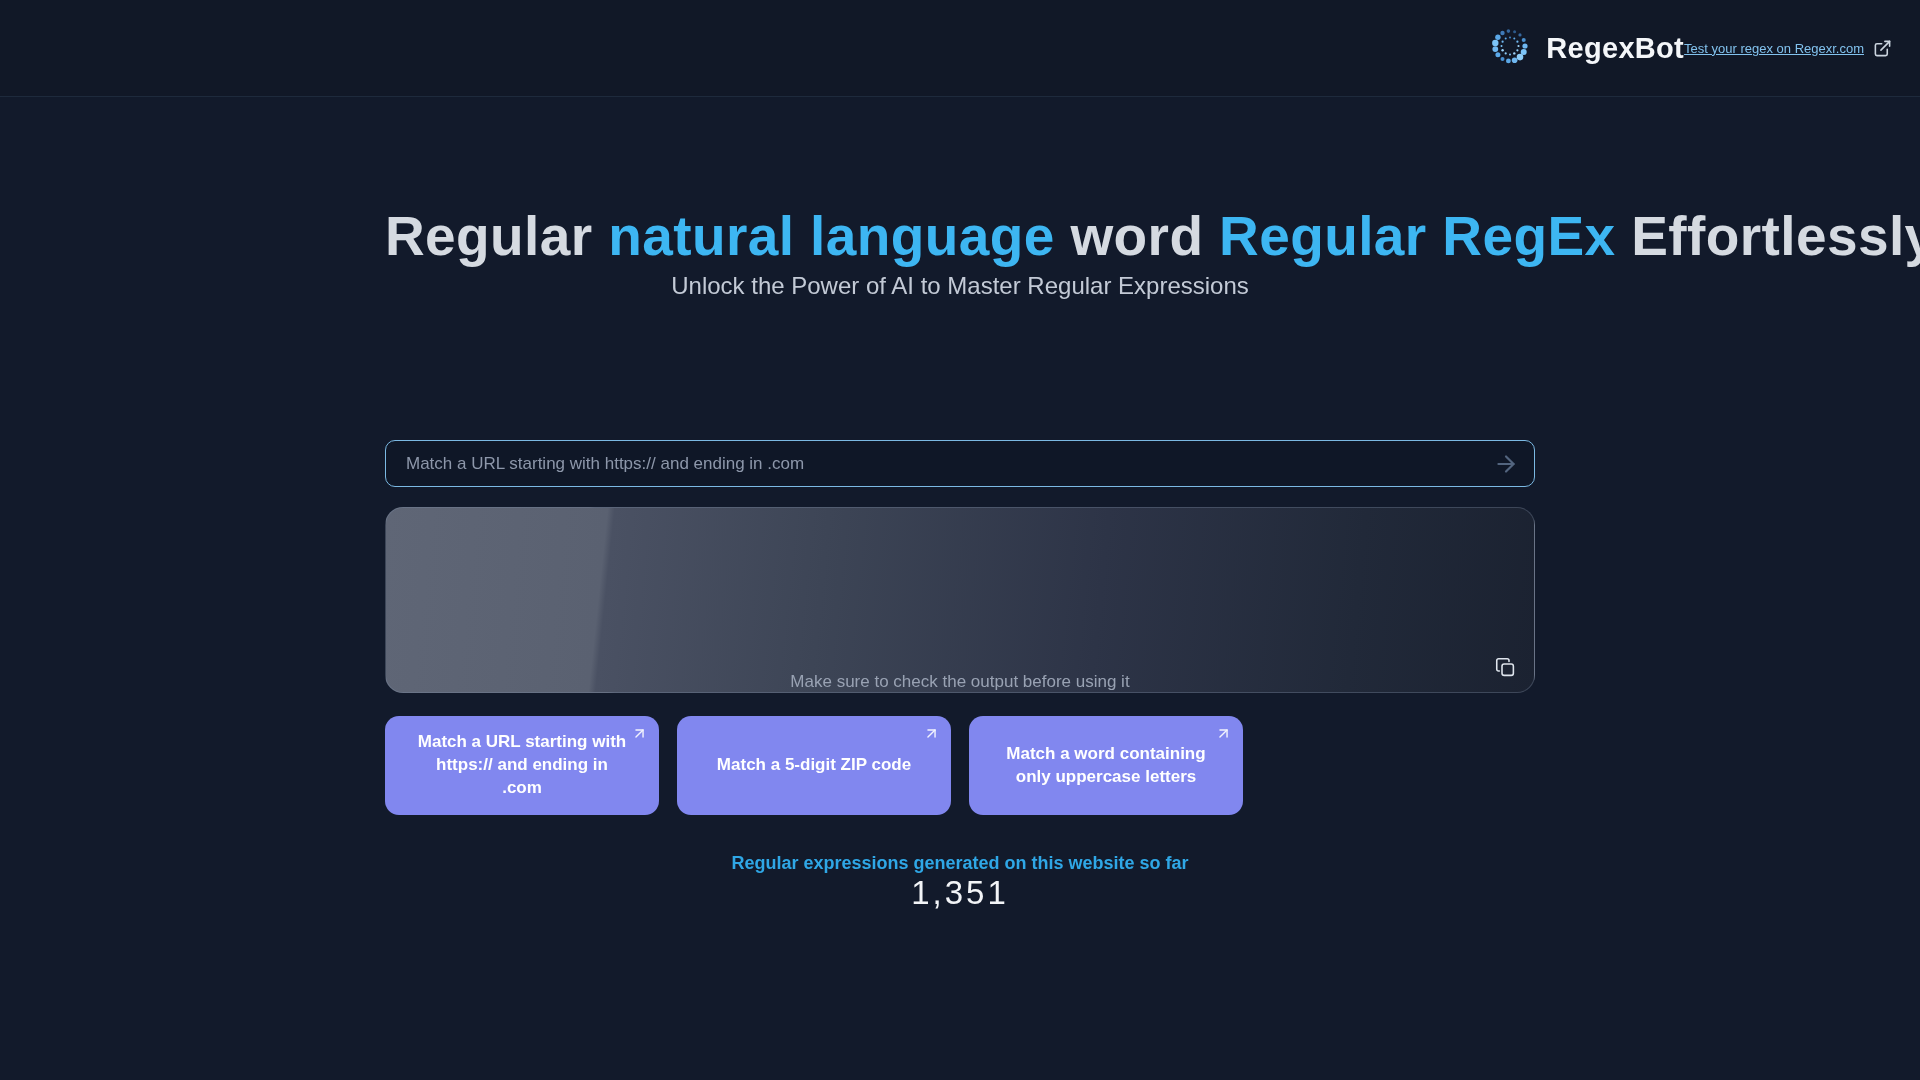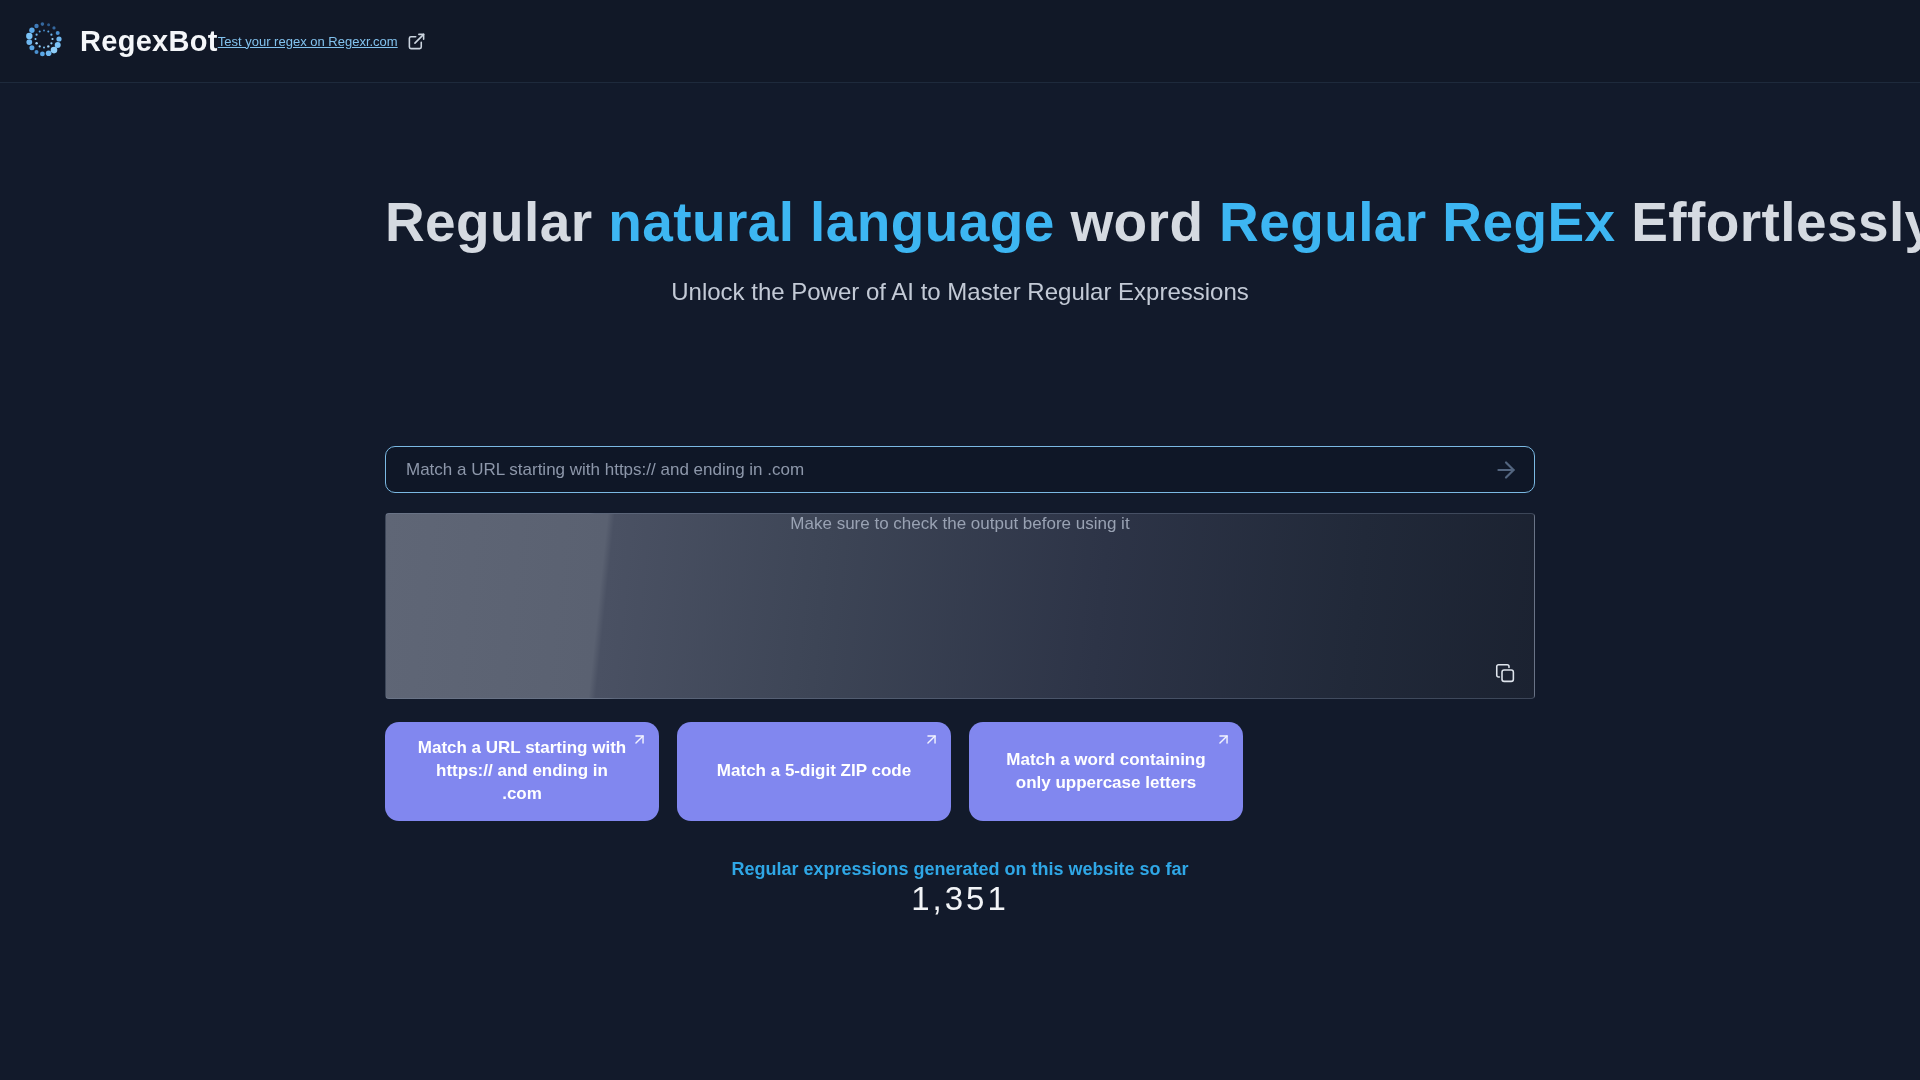--- a/index.html
+++ b/index.html
@@ -6,24 +6,24 @@
   html,body { width:1920px; height:1080px; }
   body {
     background:#121a2b;
     font-family:"Liberation Sans", sans-serif;
     overflow:hidden;
     color:#e5e9f0;
   }
 
   
   .header {
-    height:83px;
+    height:97px;
     background:#111827;
     border-bottom:1px solid #1e2a3c;
-    display:flex; align-items:center; justify-content:flex-start;
+    display:flex; align-items:center; justify-content:flex-end;
     padding:0 28px 0 22px;
   }
   .brand { display:flex; align-items:center; gap:14px; }
   .brand-title { font-size:29px; font-weight:700; color:#f4f6f9; letter-spacing:.3px; }
   .regexr-link {
     display:flex; align-items:center; gap:9px;
     color:#82c2ee; font-size:13px; font-weight:500;
     text-decoration:underline; cursor:pointer;
   }
   .ext-icon svg { display:block; stroke:#cbd4df; }
@@ -35,21 +35,21 @@
   .hero-title {
     margin-top:108px;
     text-align:center;
     font-size:55px; line-height:1.15; font-weight:700;
     color:#d5dae1; letter-spacing:.4px;
     white-space:nowrap;
   }
   .hero-title .hl { color:#3db6f2; }
 
   .hero-subtitle {
-    margin-top:24px;
+    margin-top:4px;
     text-align:center;
     font-size:24px; color:#c3cad6; font-weight:400;
   }
 
   .prompt-row { position:relative; margin-top:140px; }
   .prompt-input {
     width:1150px; height:47px;
     background:rgba(9,15,28,.25);
     border:1px solid #7bb9e3;
     border-radius:10px;
@@ -64,24 +64,24 @@
     transform:translateY(-50%);
     background:none; border:none; cursor:pointer;
     display:flex; align-items:center; justify-content:center;
     width:34px; height:34px;
   }
   .submit-arrow svg { display:block; stroke:#53657f; }
 
   .output-box {
     margin-top:20px;
     height:186px;
-    border-radius:4px;
+    border-radius:18px;
     border:1px solid rgba(130,145,170,.32);
     position:relative;
-    display:flex; align-items:flex-start; justify-content:center;
+    display:flex; align-items:flex-end; justify-content:center;
     background:linear-gradient(96deg,
       #5f6676 0%,
       #5a6171 19%,
       #4a5163 19.6%,
       #3d4556 38%,
       #2d3447 62%,
       #212939 84%,
       #1b2231 100%);
   }
   .output-hint { color:#99a2b3; font-size:17px; }

